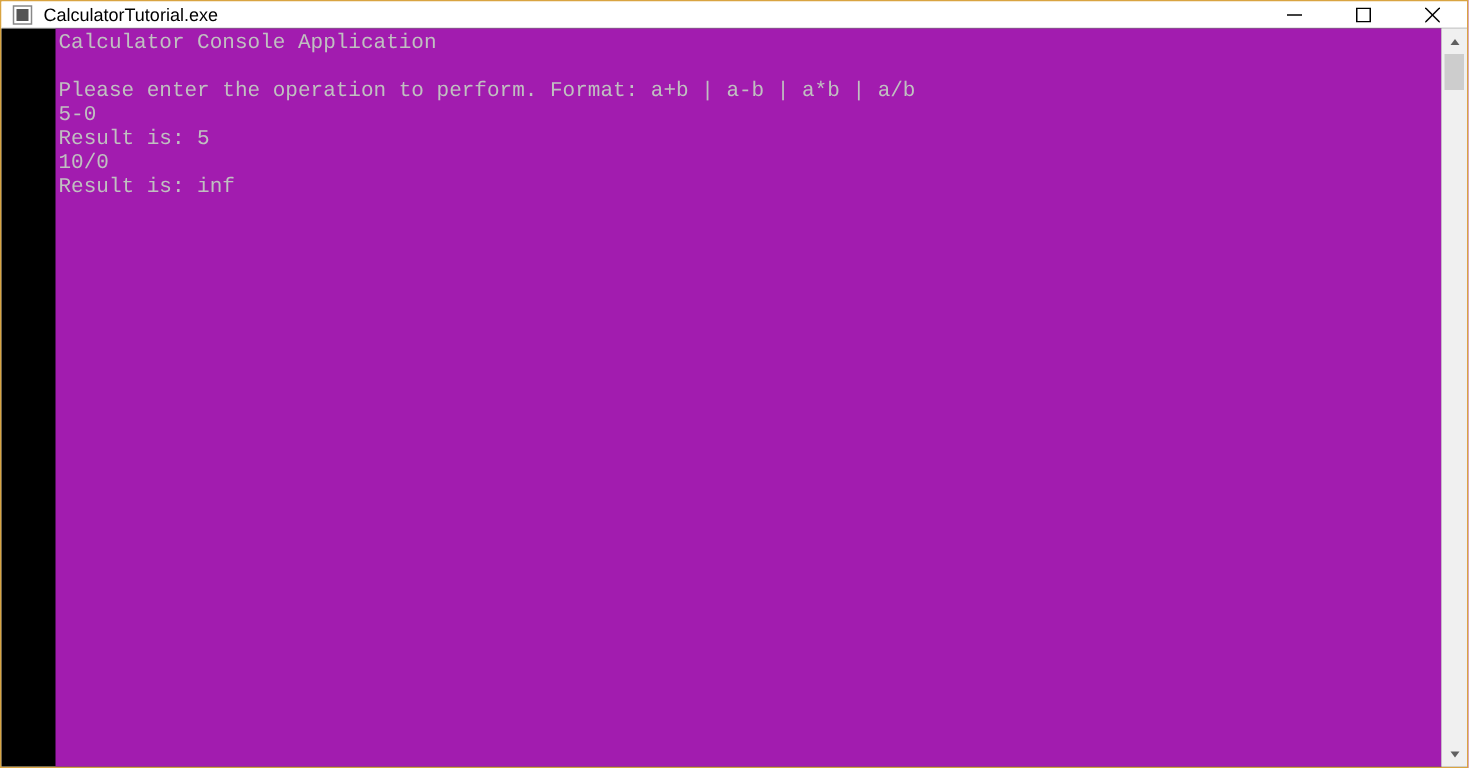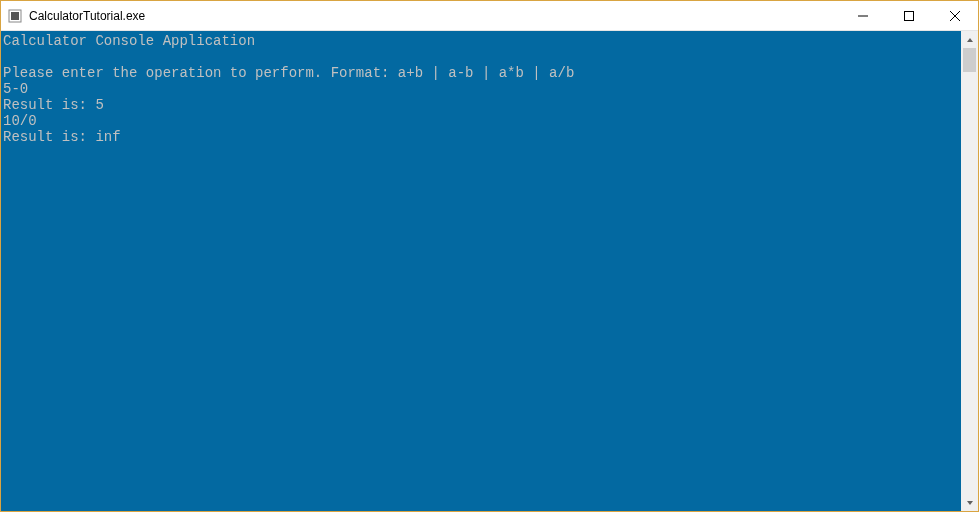--- a/index.html
+++ b/index.html
@@ -16,21 +16,21 @@
     }
     .window {
       width: 979px;
       height: 512px;
       border: 1px solid #d9a441;
       display: flex;
       flex-direction: column;
       background: #fff;
     }
     .titlebar {
-      height: 30px;
+      height: 18px;
       background: #fff;
       display: flex;
       align-items: center;
       padding-left: 6px;
       border-bottom: 1px solid #e5e5e5;
     }
     .titlebar-icon {
       width: 16px;
       height: 16px;
       margin-right: 6px;
@@ -72,28 +72,29 @@
       fill: none;
     }
     .content-area {
       flex: 1;
       display: flex;
       background: #000;
       position: relative;
     }
     .console {
       flex: 1;
-      background: #0369a1;
+      background: #a21caf;
       color: #c0c0c0;
       font-family: Consolas, "Courier New", monospace;
       font-size: 14px;
       line-height: 16px;
       white-space: pre;
       padding: 2px 0 0 2px;
       overflow: hidden;
+      margin-left: 36px;
     }
     .scrollbar {
       width: 17px;
       background: #f0f0f0;
       display: flex;
       flex-direction: column;
     }
     .scroll-arrow {
       height: 17px;
       width: 17px;

